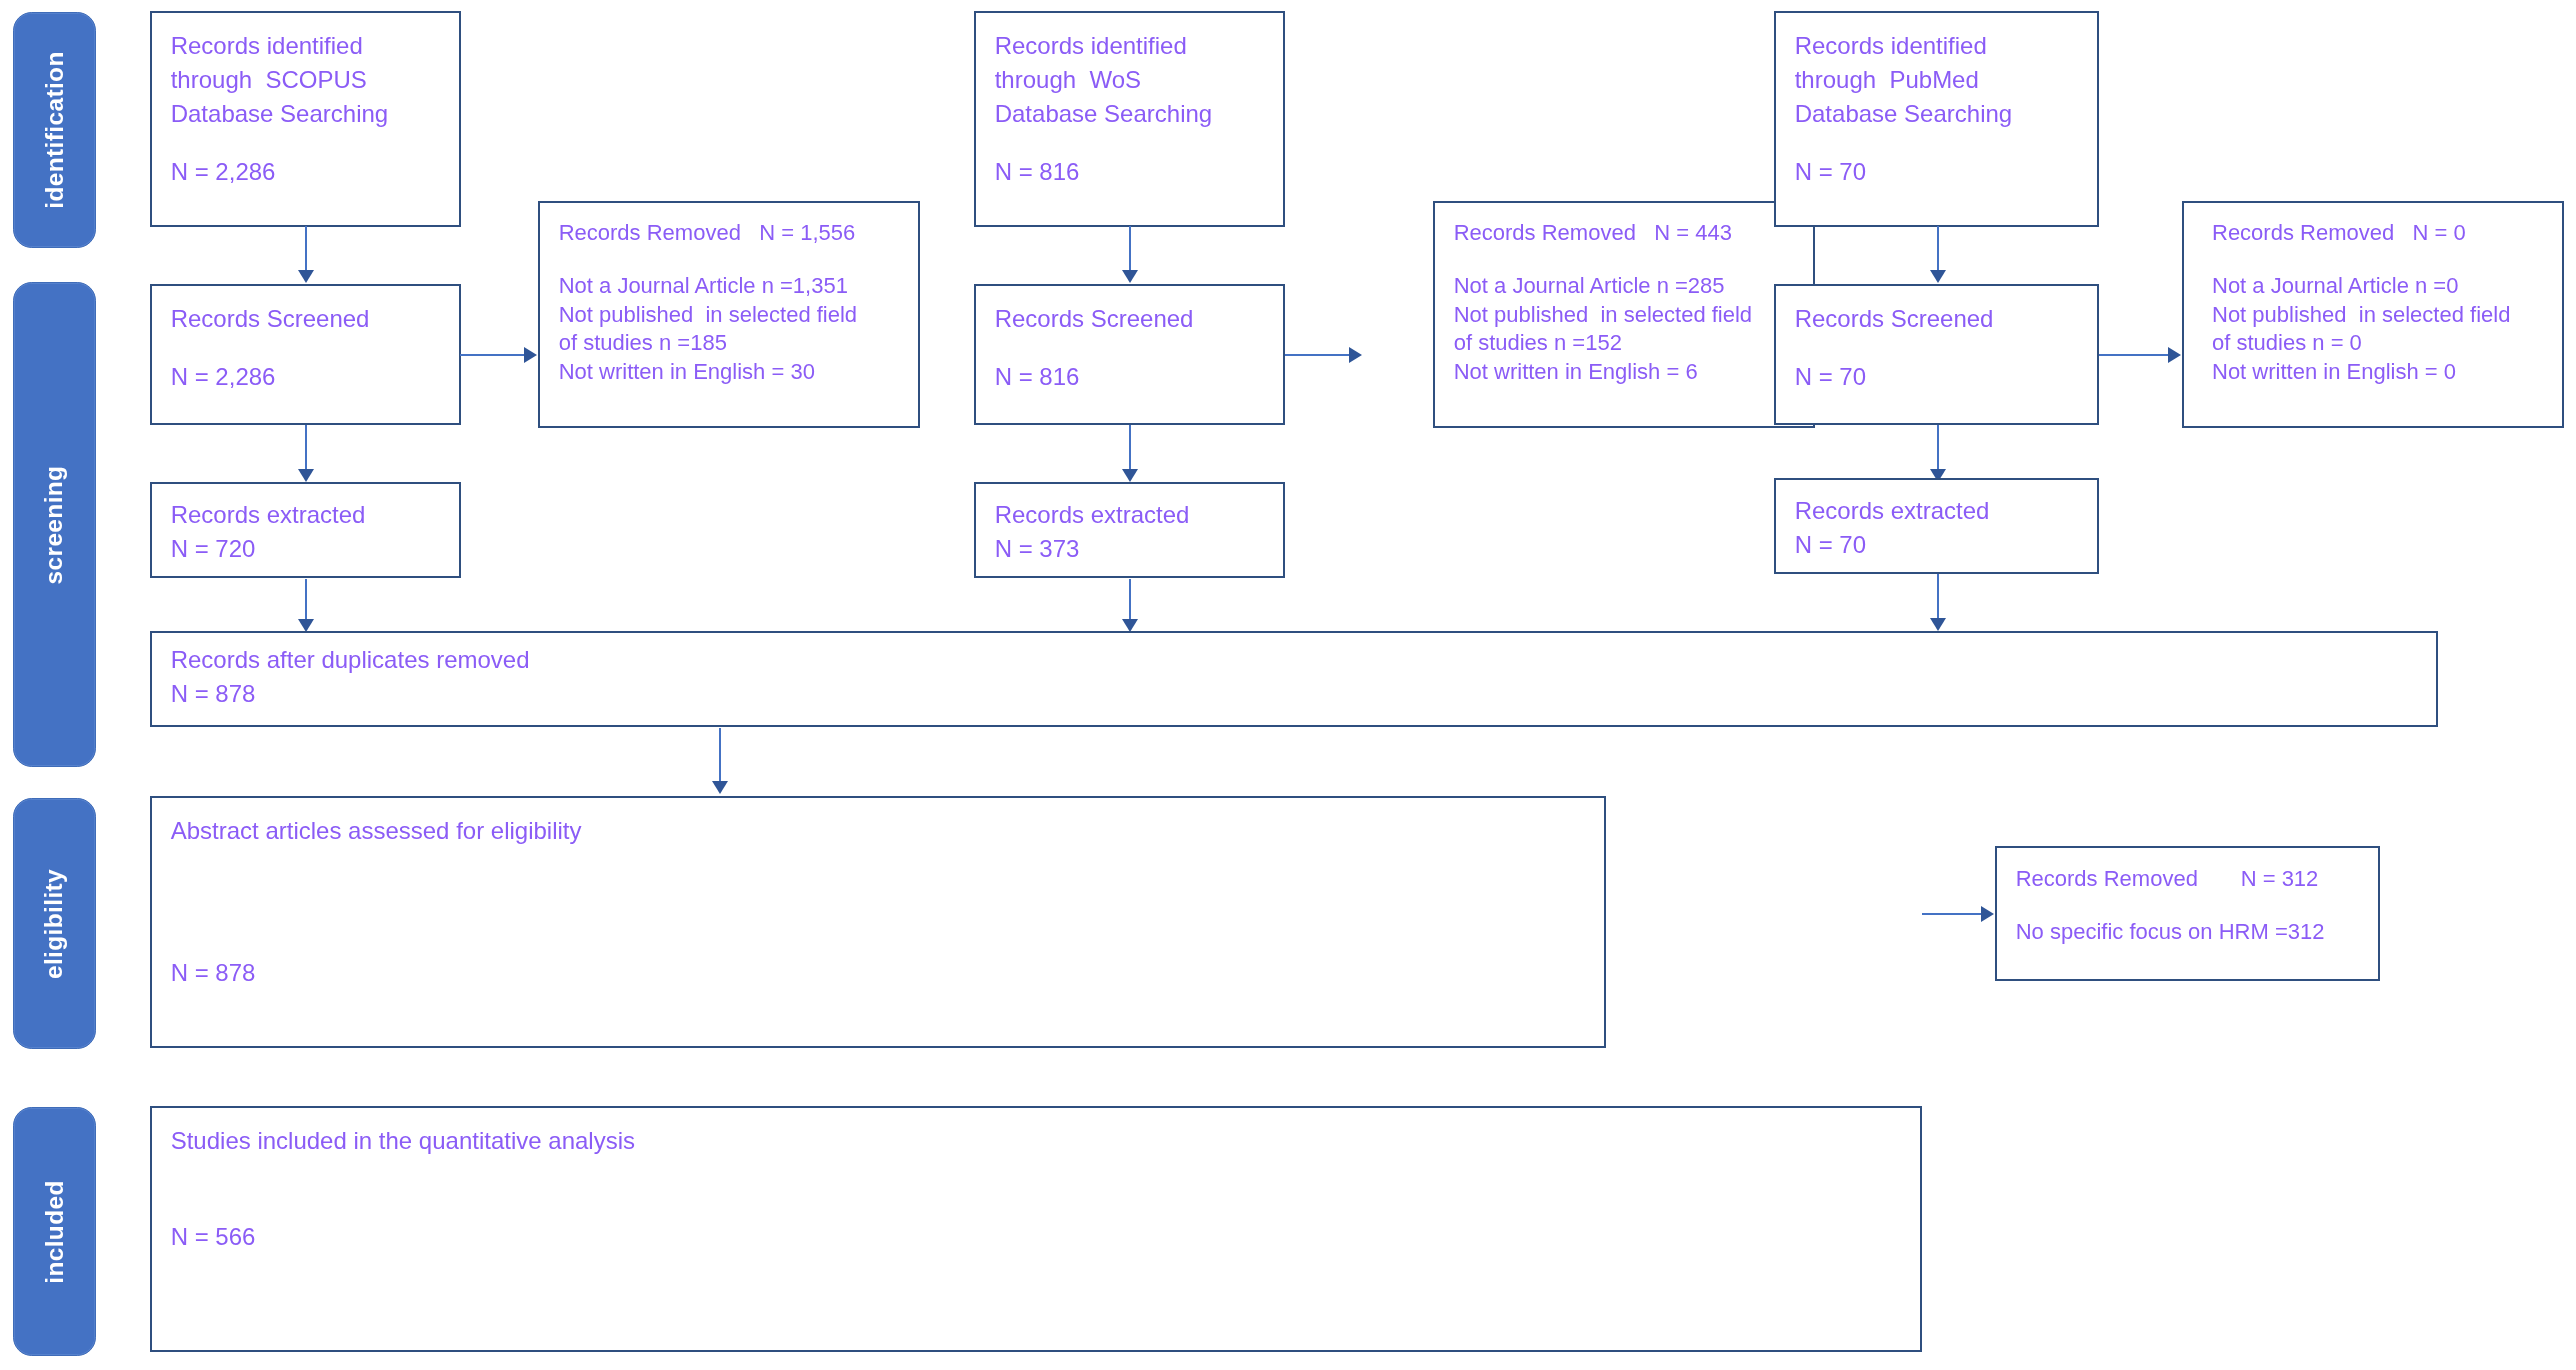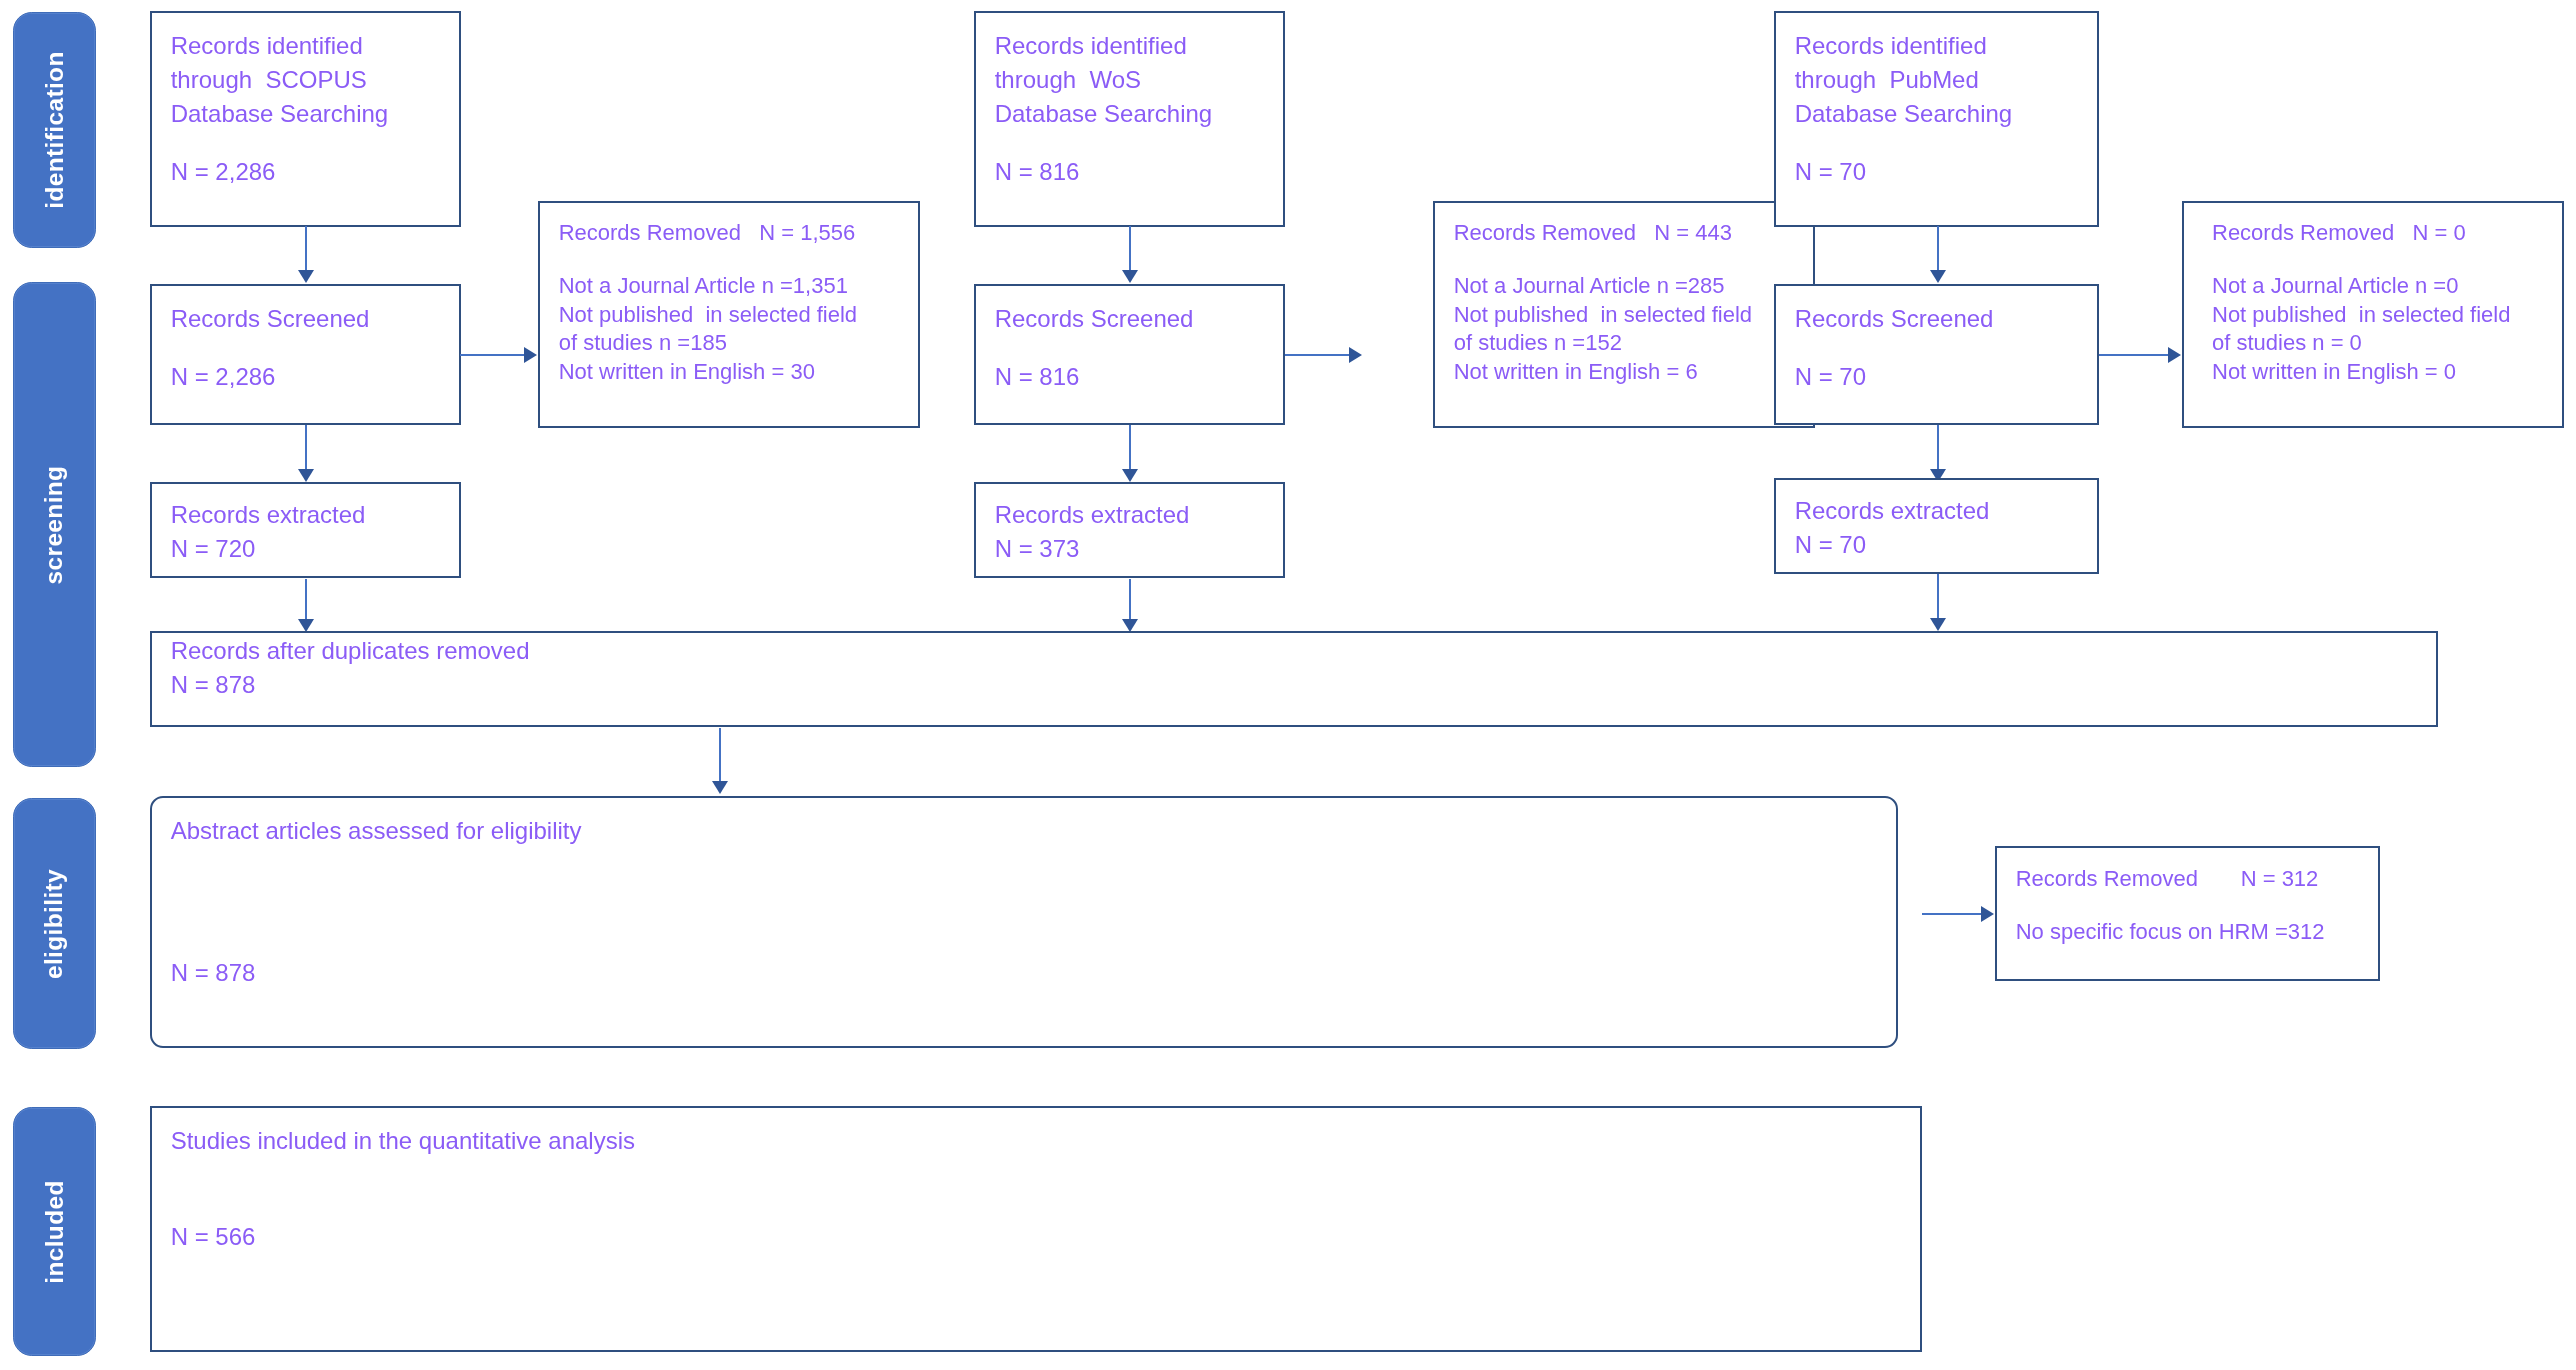--- a/index.html
+++ b/index.html
@@ -207,28 +207,28 @@
 
   <div class="arrow-v" style="left:1937px; top:425px; height:45px;"></div>
 
   <div class="box" style="left:1774px; top:478px; width:325px; height:96px; padding-top:14.4px;">
     <div class="line">Records extracted</div>
     <div class="line">N = 70</div>
   </div>
 
   <div class="arrow-v" style="left:1937px; top:574px; height:45px;"></div>
 
-  <div class="box" style="left:150px; top:631px; width:2288px; height:96px; padding-top:1px;">
+  <div class="box" style="left:150px; top:631px; width:2288px; height:96px; padding-top:10px;">
     <div class="line">Records after duplicates removed</div>
     <div class="line">N = 878</div>
   </div>
 
   <div class="arrow-v" style="left:719px; top:728px; height:54px;"></div>
 
-  <div class="box" style="left:150px; top:796px; width:1748px; height:252px;border-radius:13px;">
+  <div class="box" style="left:150px; top:796px; width:1456px; height:252px;">
     <div class="line">Abstract articles assessed for eligibility</div>
     <div class="line gap-xl">N = 878</div>
   </div>
 
   <div class="arrow-h" style="left:1922px; top:913px; width:60px;"></div>
 
   <div class="box removed" style="left:1995px; top:846px; width:385px; height:135px; padding-top:17px;">
     <div class="line"><span>Records Removed</span>&nbsp;&nbsp;&nbsp;&nbsp;&nbsp;&nbsp;&nbsp;<span>N = 312</span></div>
     <div class="line gap-before">No specific focus on HRM =312</div>
   </div>

